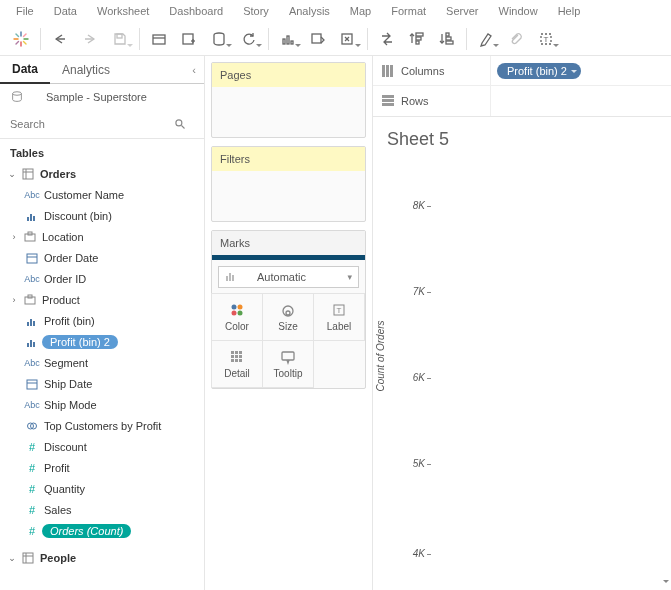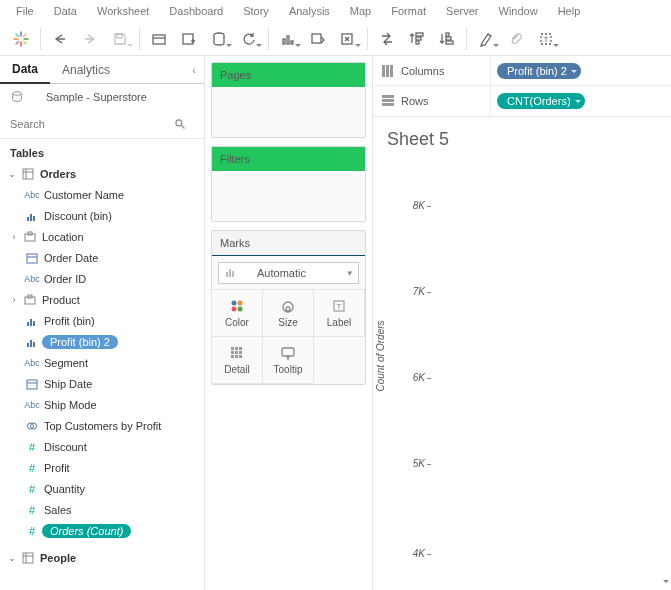--- a/index.html
+++ b/index.html
@@ -41,22 +41,22 @@
 .trow.bold .tname { font-weight:600; }
 .trow.indent1 { padding-left:22px; }
 .trow.pill .tname { background:#5b9bd5; color:#fff; border-radius:9px; padding:1px 8px; }
 .trow.pill-g .tname { background:#00a69a; color:#fff; border-radius:9px; padding:1px 8px; font-style:italic; }
 
 .ticon svg { width:12px; height:12px; }
 
 
 .midcol { width:168px; border-right:1px solid #e6e6e6; padding:6px; display:flex; flex-direction:column; gap:8px; background:#fff; }
 .card { border:1px solid #d9d9d9; border-radius:2px; background:#fafafa; }
-.card .chdr { padding:6px 8px; font-size:11px; color:#555; border-bottom:1px solid #0c4a6e; background:#f4f4f4;}
-.card.empty .chdr { border-bottom:none; background:#22c55e; }
+.card .chdr { padding:6px 8px; font-size:11px; color:#555; border-bottom:5px solid #0c4a6e; background:#f4f4f4;}
+.card.empty .chdr { border-bottom:none; background:#fef9c3; }
 .card .cbody { min-height:50px; }
 .marks .dd { margin:6px; border:1px solid #ccc; background:#fff; display:flex; align-items:center; padding:3px 6px; font-size:11px; color:#555; gap:20px; }
 .marks .dd .ddic { color:#aaa; }
 .marks .dd .car { margin-left:auto; color:#888; font-size:9px; }
 .markgrid { display:grid; grid-template-columns:repeat(3,1fr); gap:0; }
 .mbtn { border:1px solid #e4e4e4; margin:-1px 0 0 -1px; height:48px; display:flex; flex-direction:column; align-items:center; justify-content:center; gap:3px; font-size:10px; color:#555; background:#fafafa; }
 .mbtn svg { width:16px; height:16px; color:#888; }
 
 
 .rightcol { flex:1; display:flex; flex-direction:column; }
@@ -487,23 +487,20 @@
       </div>
       <div class="shelf">
         <div class="slabel">
             <svg viewBox="0 0 14 14" fill="#999">
               <rect x="1" y="1" width="12" height="3"></rect>
               <rect x="1" y="5" width="12" height="3"></rect>
               <rect x="1" y="9" width="12" height="3"></rect>
             </svg>
             <span>Rows</span>
           </div>
-        <div class="sbody">
-            <div class="fpill green">CNT(Orders)</div>
-          </div>
       </div>
     </div>
     <div class="sheet-title">Sheet 5</div>
     <div class="chartzone">
       <div class="ylabel">Count of Orders</div>
       <div class="tick" style="left:18px; top:44px;">8K</div>
       <div class="tick" style="left:18px; top:130px;">7K</div>
       <div class="tick" style="left:18px; top:216px;">6K</div>
       <div class="tick" style="left:18px; top:302px;">5K</div>
       <div class="tick" style="left:18px; top:392px;">4K</div>

